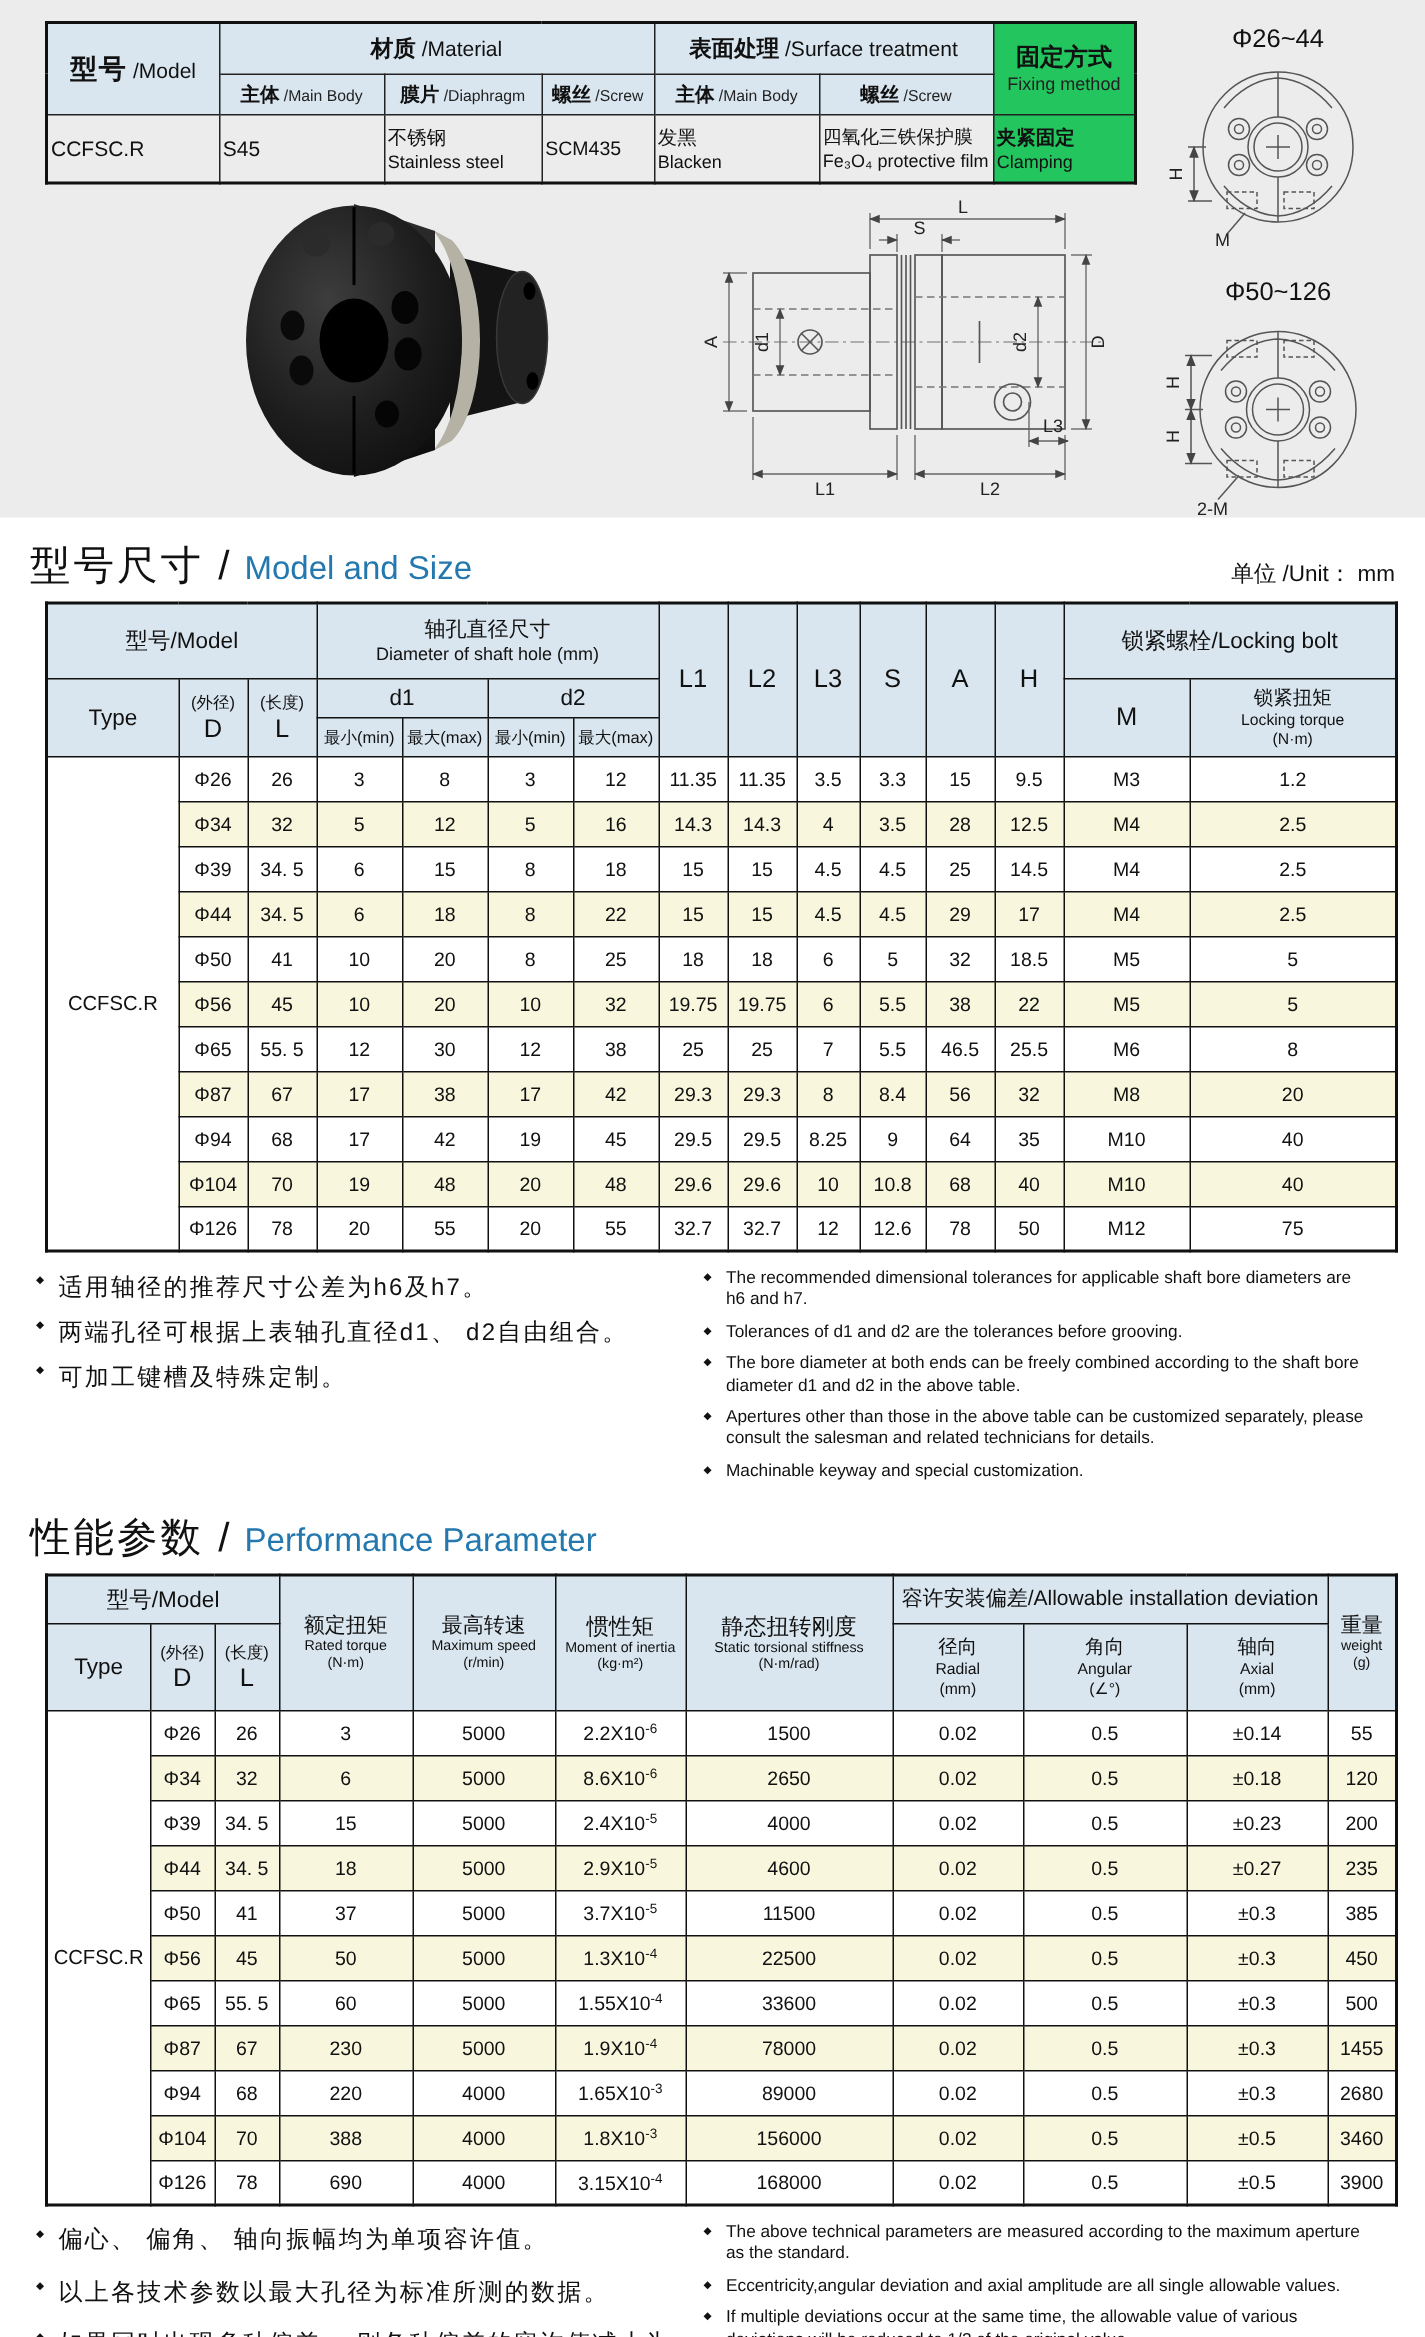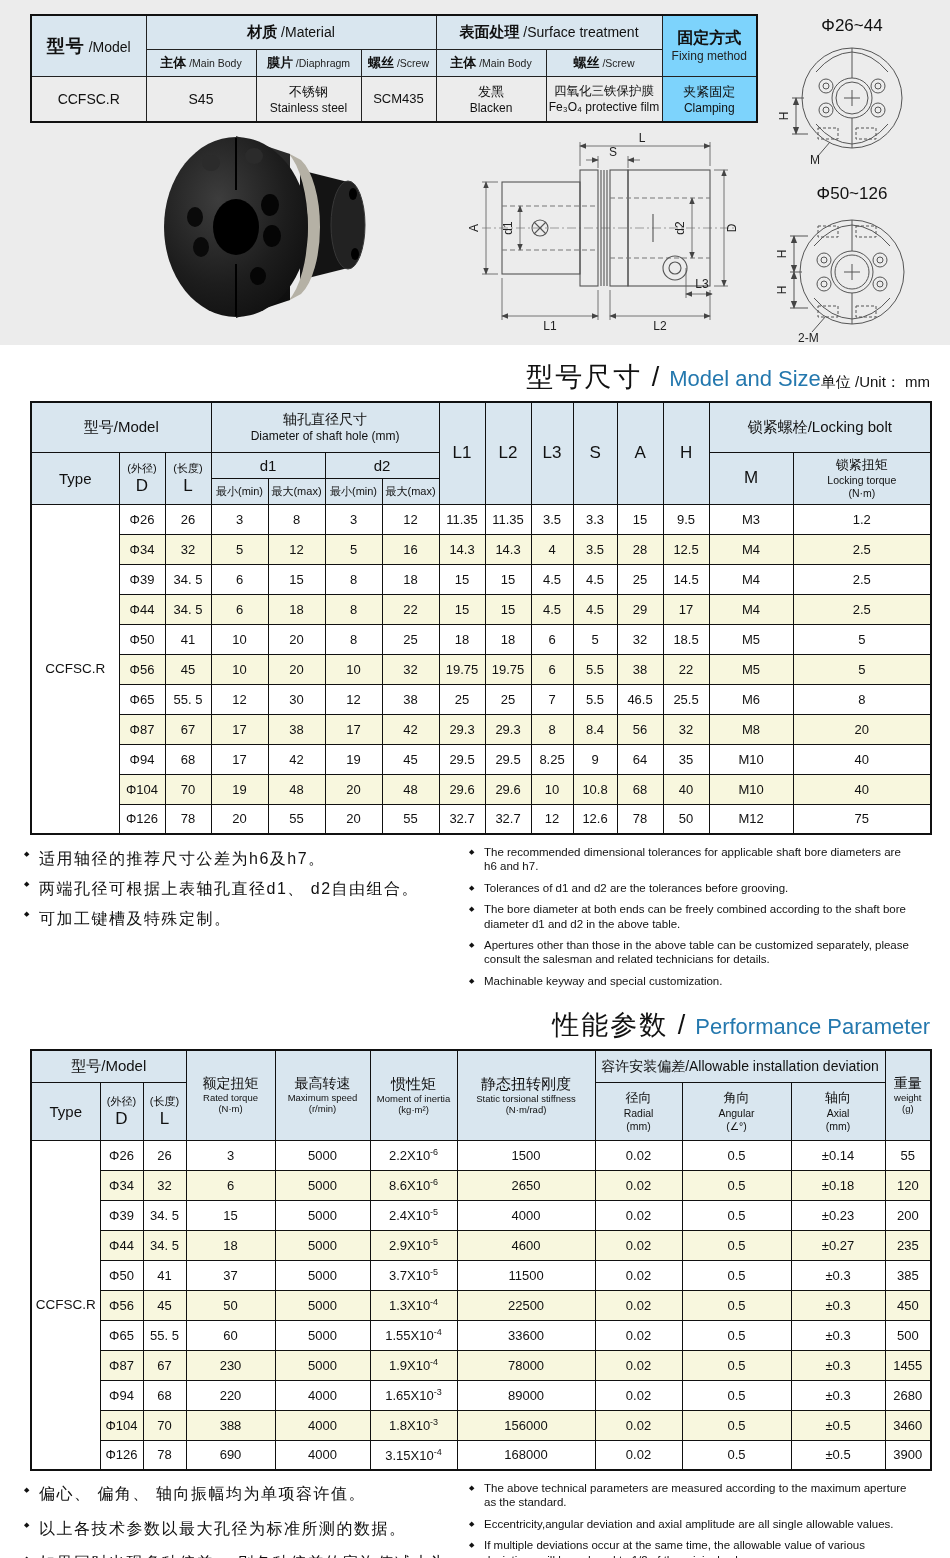--- a/index.html
+++ b/index.html
@@ -1,38 +1,38 @@
 <!DOCTYPE html>
 <html><head>
 <meta charset="utf-8">
 <style>
 *{box-sizing:border-box;margin:0;padding:0}
 body{width:950px;height:1558px;background:#fff;font-family:"Liberation Sans",sans-serif;color:#111;overflow:hidden}
 .top{position:relative;width:950px;height:345px;background:#ECECEC}
 
-.htable{position:absolute;left:30px;top:14px;width:726px;border-collapse:collapse;text-align:center;table-layout:fixed}
+.htable{position:absolute;left:30px;top:14px;width:726px;border-collapse:collapse;table-layout:fixed}
 .htable th,.htable td{border:1px solid #222;padding:1px 2px;font-weight:normal}
 .htable{border:2px solid #111}
 .hd{background:#D9E6EF}
-.yellow{background:#7dd3fc}
+.yellow{background:#22c55e}
 .zh-big{font-size:18px;font-weight:bold;letter-spacing:1px}
 .en-mid{font-size:14px}
 .zh-sub{font-size:13px;font-weight:bold}
 .en-sub{font-size:10.5px;color:#222}
 .zh-cell{font-size:13px}
 .en-cell{font-size:12px}
 .r1{height:34px}.r2{height:27px}.r3{height:46px}
 
 .photo{position:absolute;left:148px;top:128px}
 .sideview{position:absolute;left:440px;top:118px}
 .frontviews{position:absolute;left:752px;top:14px}
 .dim{font-size:12px;fill:#222;font-family:"Liberation Sans",sans-serif}
 .ft{font-size:17px;fill:#111;text-anchor:middle;font-family:"Liberation Sans",sans-serif}
 
-.sec-title{display:flex;justify-content:flex-end;align-items:flex-end;margin:14px 20px 6px 20px}
+.sec-title{display:flex;justify-content:space-between;align-items:flex-end;margin:14px 20px 6px 20px}
 .t-zh{font-size:27px;letter-spacing:2px;color:#111}
 .t-en{font-size:22px;color:#2478AE;margin-left:8px}
 .unit{font-size:15px;color:#111;padding-bottom:3px}
 
 .spec{border-collapse:collapse;margin-left:30px;width:900px;text-align:center;table-layout:fixed;border:2px solid #111}
 .spec th,.spec td{border:1px solid #111;padding:0 1px;font-weight:normal}
 .spec thead th{background:#D9E6EF}
 .spec tbody td{font-size:13px;height:30px;background:#fff}
 .spec tbody tr.stripe td{background:#F8F7DE}
 .spec td.type-cell{background:#fff;font-size:13.5px}
@@ -100,21 +100,21 @@
       <td style="font-size:13px">SCM435</td>
       <td>
             <div class="zh-cell">发黑</div>
             <div class="en-cell">Blacken</div>
           </td>
       <td>
             <div class="zh-cell" style="font-size:12.5px">四氧化三铁保护膜</div>
             <div class="en-cell">Fe₃O₄ protective film</div>
           </td>
       <td class="yellow">
-            <div class="zh-cell" style="font-weight:normal">夹紧固定</div>
+            <div class="zh-cell" style="font-weight:bold">夹紧固定</div>
             <div class="en-cell">Clamping</div>
           </td>
     </tr>
   </tbody>
     </table>
 
   <svg class="photo" width="245" height="205" viewBox="0 0 245 205">
     <defs>
       <radialGradient id="gFace" cx="38%" cy="35%" r="85%">
         <stop offset="0%" stop-color="#3d3d3d"></stop>

